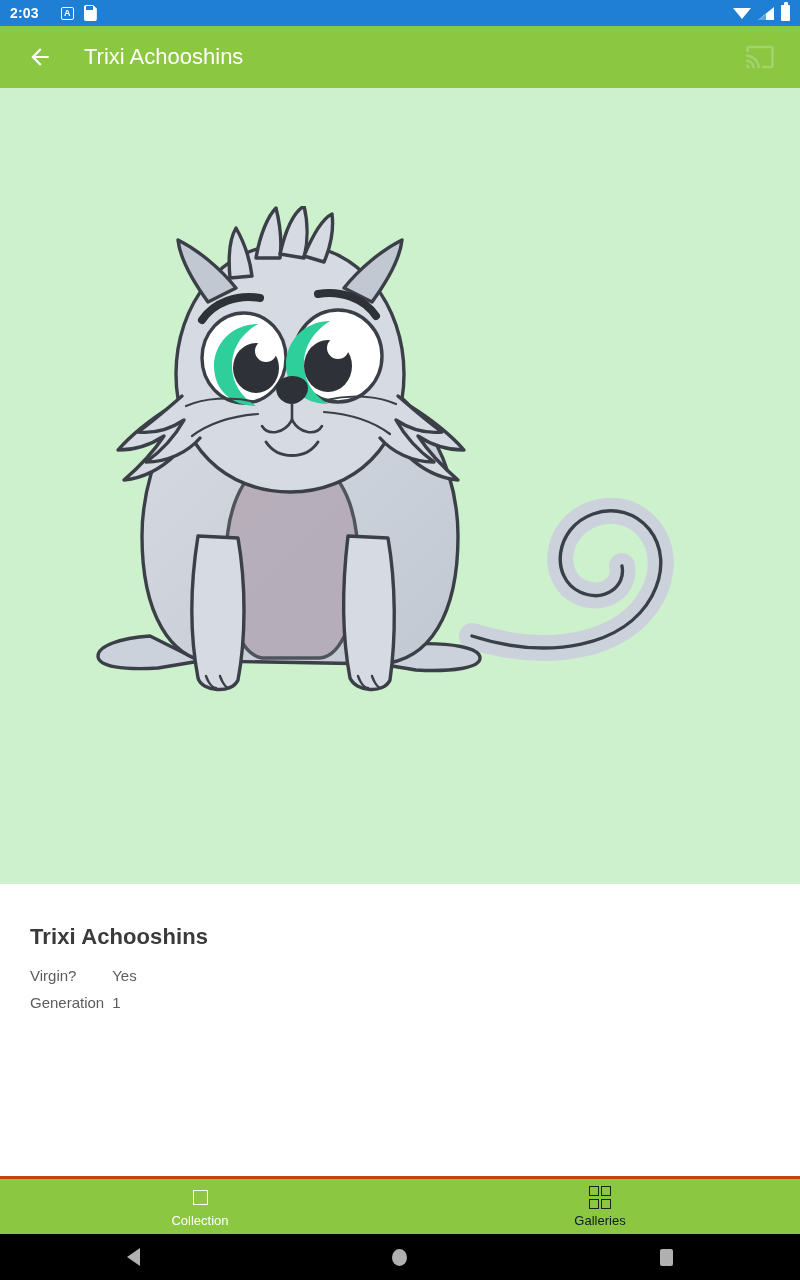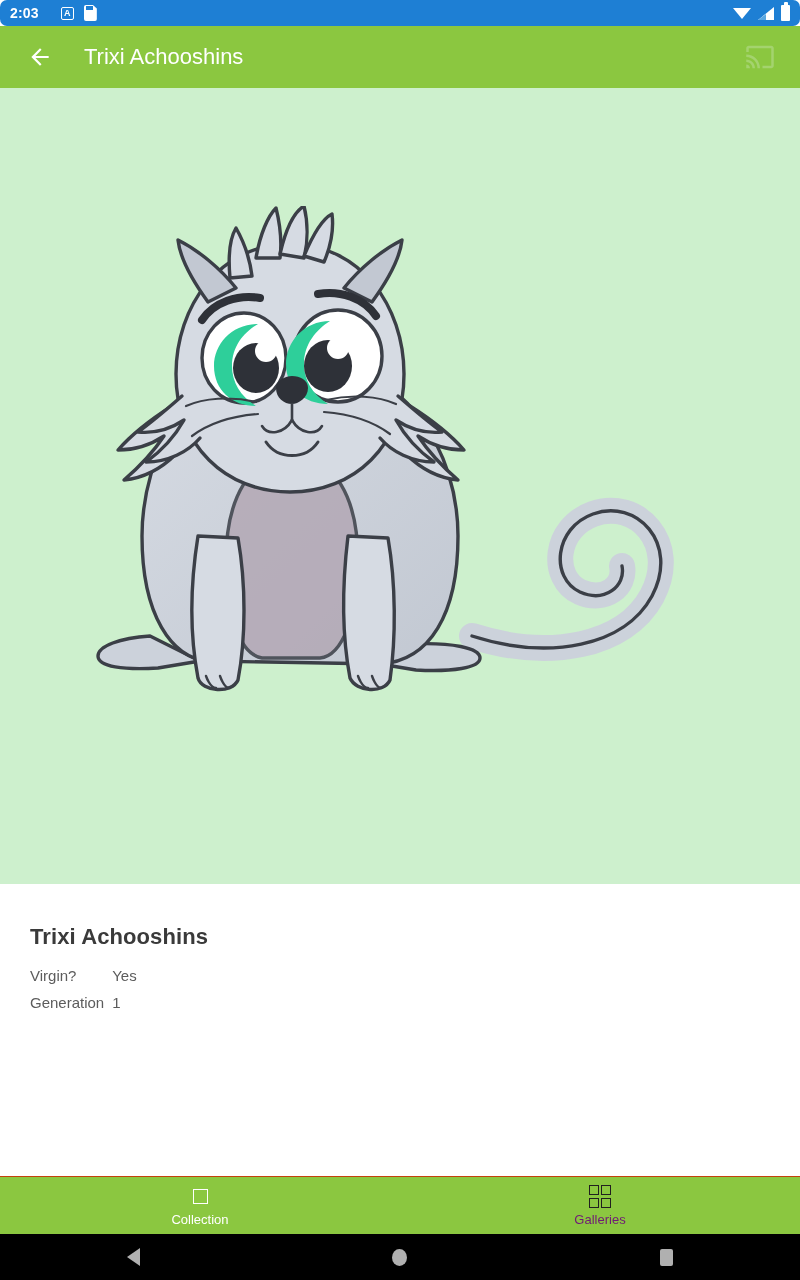--- a/index.html
+++ b/index.html
@@ -17,21 +17,20 @@
   }
 
   
   .statusbar {
     height:26px;
     background:#1e7fd4;
     display:flex; align-items:center;
     padding:12px 10px;
     flex:0 0 26px;
     color:#ffffff;
-    border-radius:7px;
   }
   .sb-clock {
     font-size:14px; font-weight:bold;
     letter-spacing:.2px;
     margin-right:12px;
   }
   .sb-left { display:flex; align-items:center; gap:10px; }
   .sb-right { display:flex; align-items:center; gap:7px; margin-left:auto; }
   .ic-a {
     width:13px; height:13px;
@@ -161,33 +160,33 @@
   }
   .attr-table td.k { padding-right:8px; }
   .attr-table td.v { padding-left:0; }
 
   
   .bottomnav {
     flex:0 0 58px;
     background:#8bc740;
     display:flex;
     align-items:center;
-    border-top:1px solid #c2410c;
+    border-top:3px solid #c2410c;
   }
   .nav-item {
     flex:1 1 0;
     display:flex; flex-direction:column;
     align-items:center; justify-content:center;
     gap:5px;
     cursor:pointer;
     height:100%;
   }
   .nav-label { font-size:13px; line-height:1; }
   .nav-item.active .nav-label { color:#ffffff; }
-  .nav-item .nav-label { color:#701a75; }
+  .nav-item .nav-label { color:#0f172a; }
   .nav-icon { height:22px; display:flex; align-items:center; justify-content:center; }
 
   .sq { border:1.7px solid #21201f; box-sizing:border-box; }
   .sq.w { border-color:#ffffff; }
 
   .icon-collection { width:15px; height:15px; }
   .icon-galleries { display:grid; grid-template-columns:10px 10px; grid-template-rows:10px 10px; gap:2.5px; }
   .icon-galleries div { width:10px; height:10px; }
   .icon-market { display:flex; flex-direction:column; align-items:center; }
   .icon-market .row { display:flex; gap:3px; }

